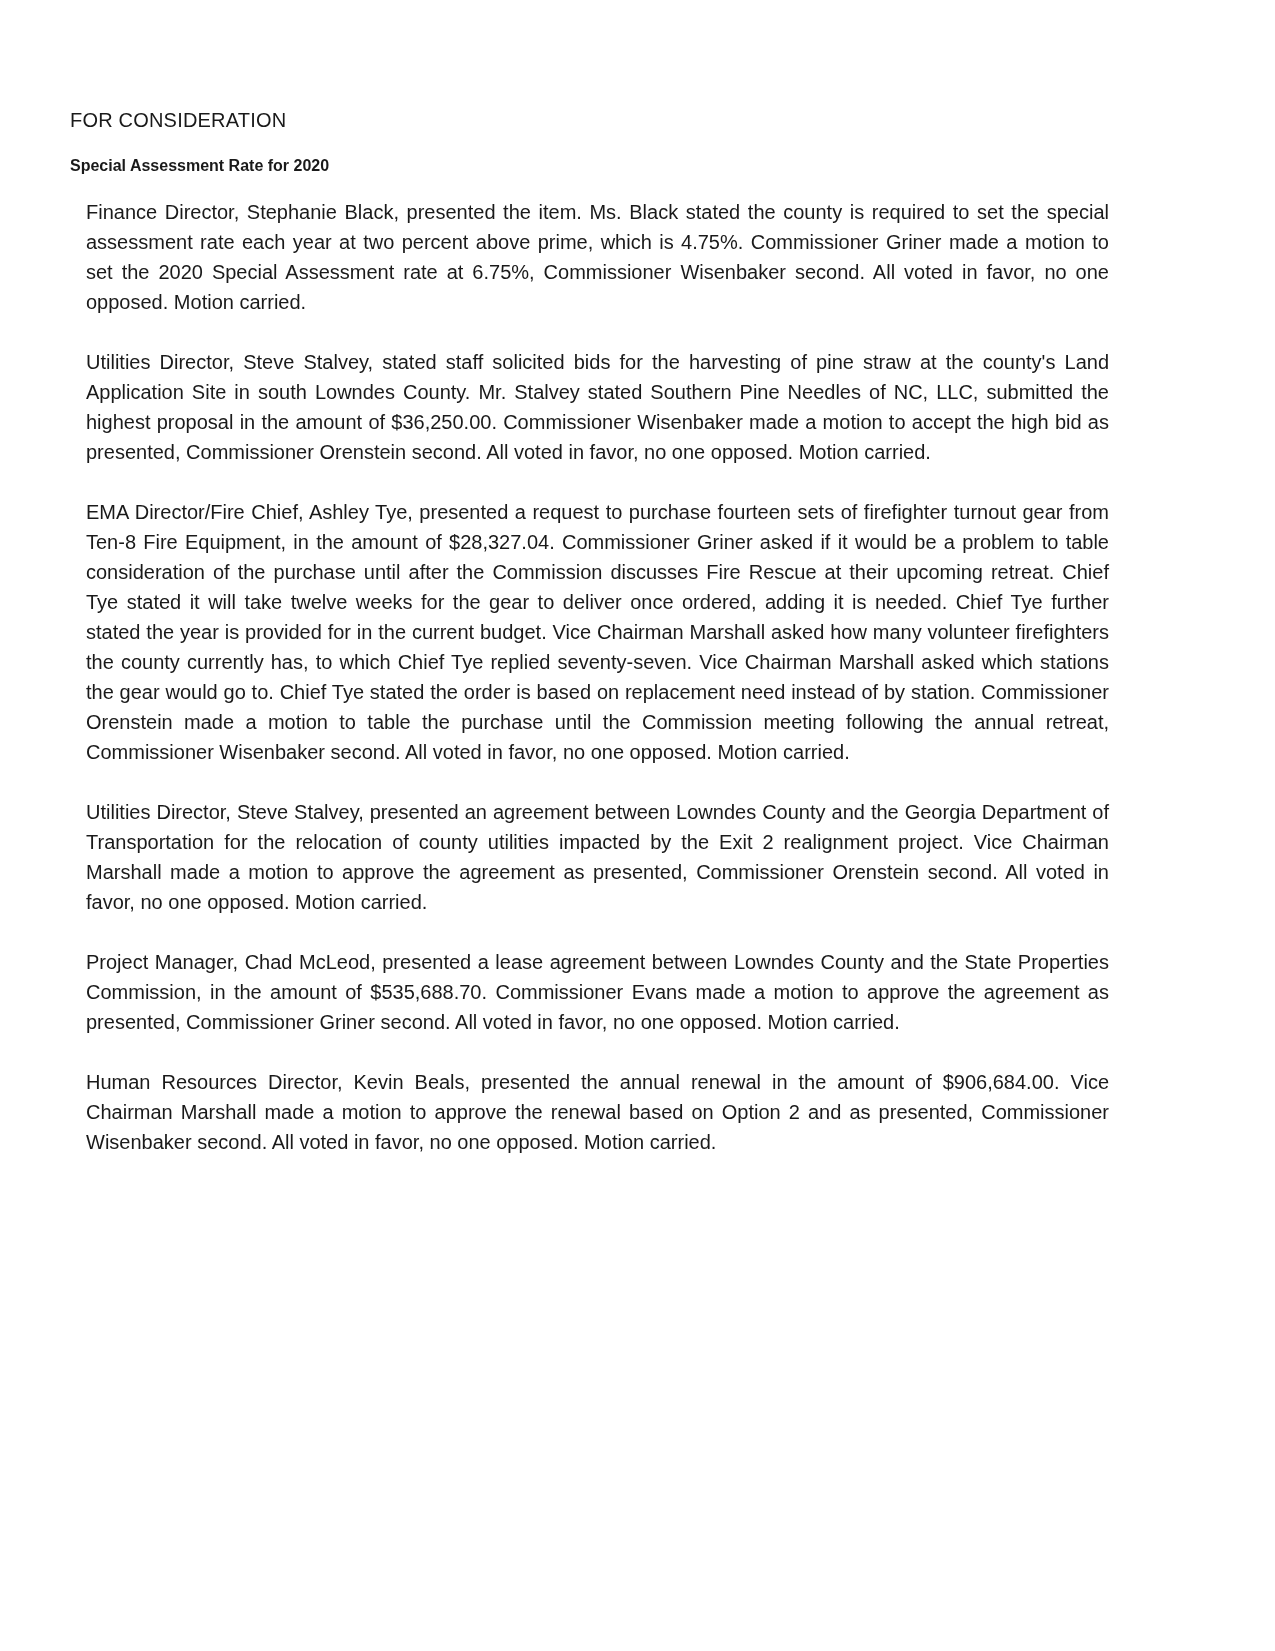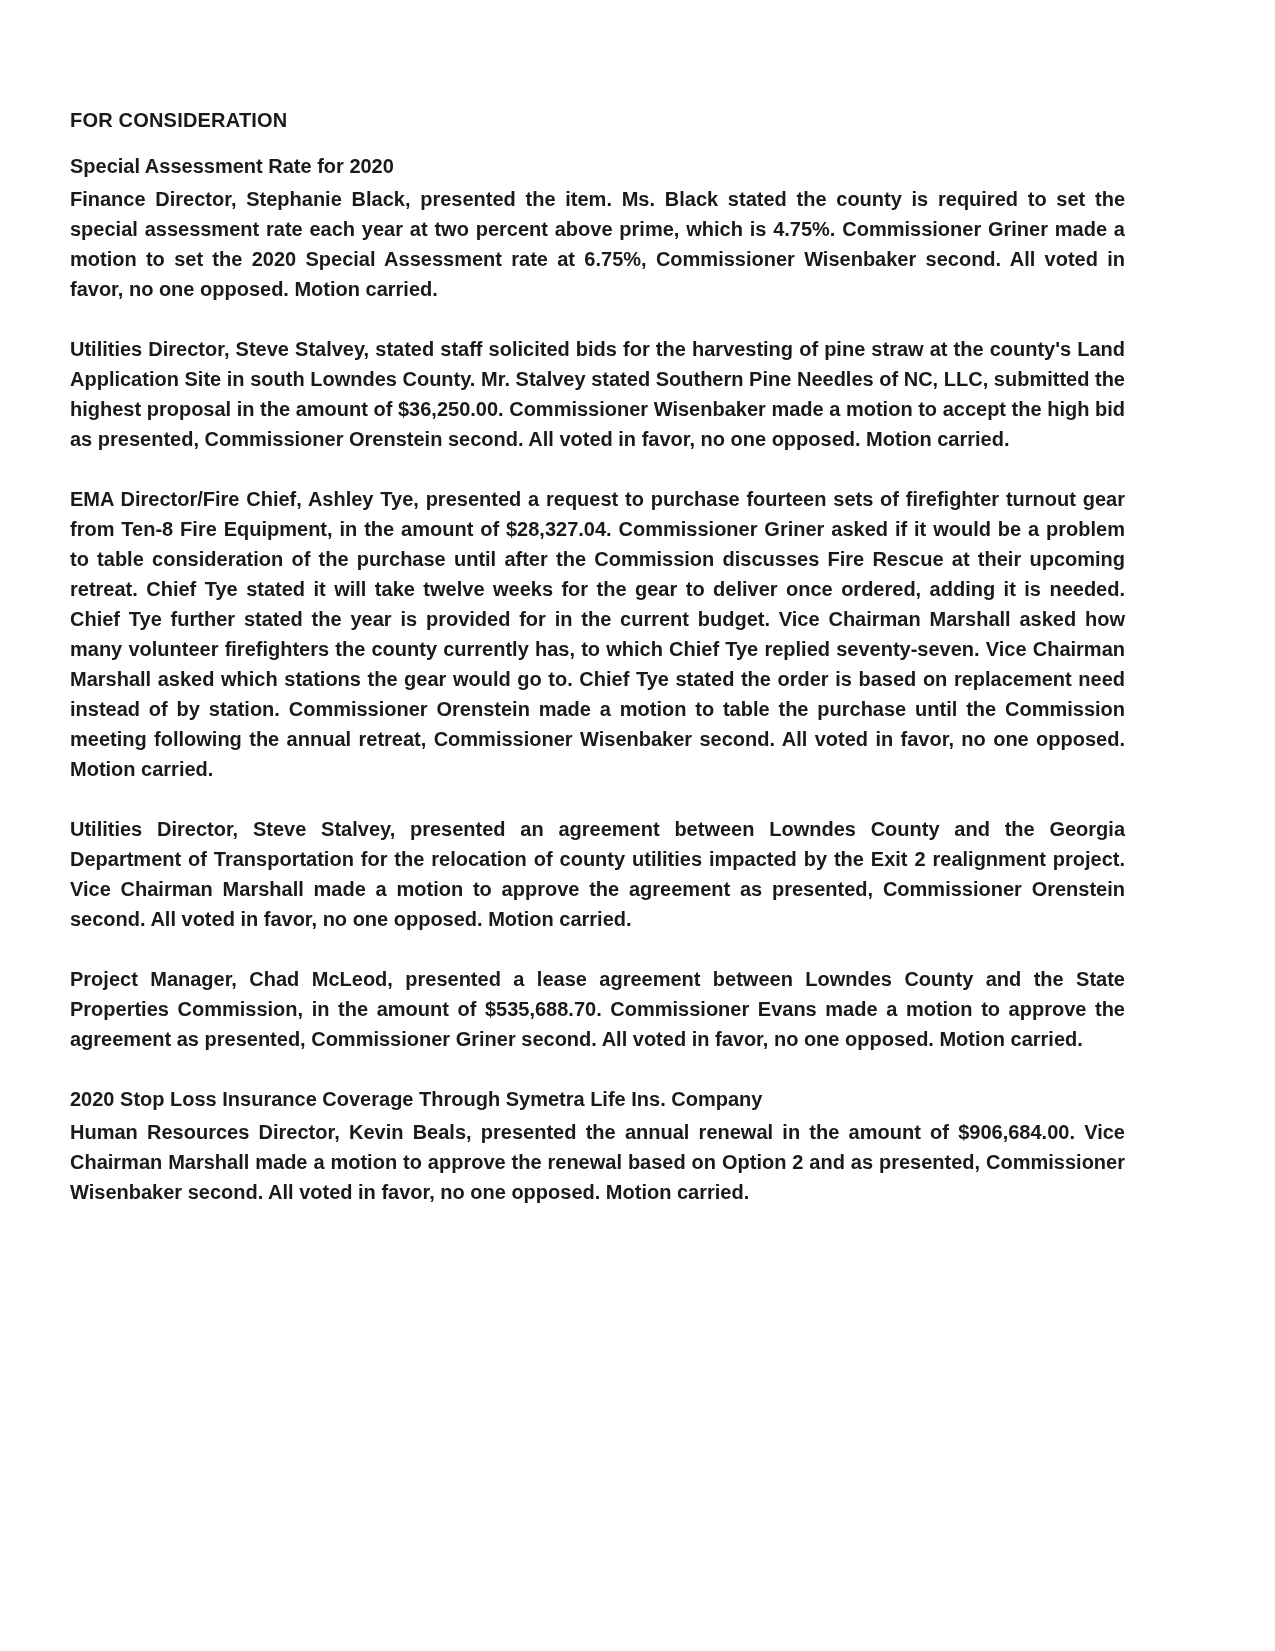--- a/index.html
+++ b/index.html
@@ -14,37 +14,36 @@
     background: #ffffff;
     color: #1a1a1a;
     font-family: "Liberation Sans", sans-serif;
     font-size: 20px;
     line-height: 30px;
     padding: 105px 150px 0 70px;
     overflow: hidden;
   }
   .doc-heading {
     font-size: 20px;
-    font-weight: bold;
+    font-weight: normal;
     margin: 0 0 16px 0;
     letter-spacing: 0.2px;
   }
   .section {
     margin: 0 0 30px 0;
   }
   .section-title {
-    font-size: 20px;
+    font-size: 16px;
     font-weight: bold;
     margin: 0 0 3px 0;
   }
   .section-body {
-    margin: 0;
+    margin: 16px;
     text-align: justify;
     text-justify: inter-word;
-    font-weight: bold;
   }
 </style>
 </head>
 <body>
 
 <div class="page">
 
   <h1 class="doc-heading">FOR CONSIDERATION</h1>
 
   <div class="section">
@@ -62,17 +61,16 @@
 
   <div class="section">
     <p class="section-body">Utilities Director, Steve Stalvey, presented an agreement between Lowndes County and the Georgia Department of Transportation for the relocation of county utilities impacted by the Exit 2 realignment project.  Vice Chairman Marshall made a motion to approve the agreement as presented, Commissioner Orenstein second.  All voted in favor, no one opposed.  Motion carried.</p>
   </div>
 
   <div class="section">
     <p class="section-body">Project Manager, Chad McLeod, presented a lease agreement between Lowndes County and the State Properties Commission, in the amount of $535,688.70.  Commissioner Evans made a motion to approve the agreement as presented, Commissioner Griner second.  All voted in favor, no one opposed.  Motion carried.</p>
   </div>
 
   <div class="section">
-    <h2 class="section-title">2020 Stop Loss Insurance Coverage Through Symetra Life Ins. Company</h2>
     <p class="section-body">Human Resources Director, Kevin Beals, presented the annual renewal in the amount of $906,684.00.  Vice Chairman Marshall made a motion to approve the renewal based on Option 2 and as presented, Commissioner Wisenbaker second.  All voted in favor, no one opposed.  Motion carried.</p>
   </div>
 
 </div>
 
 </body></html>

